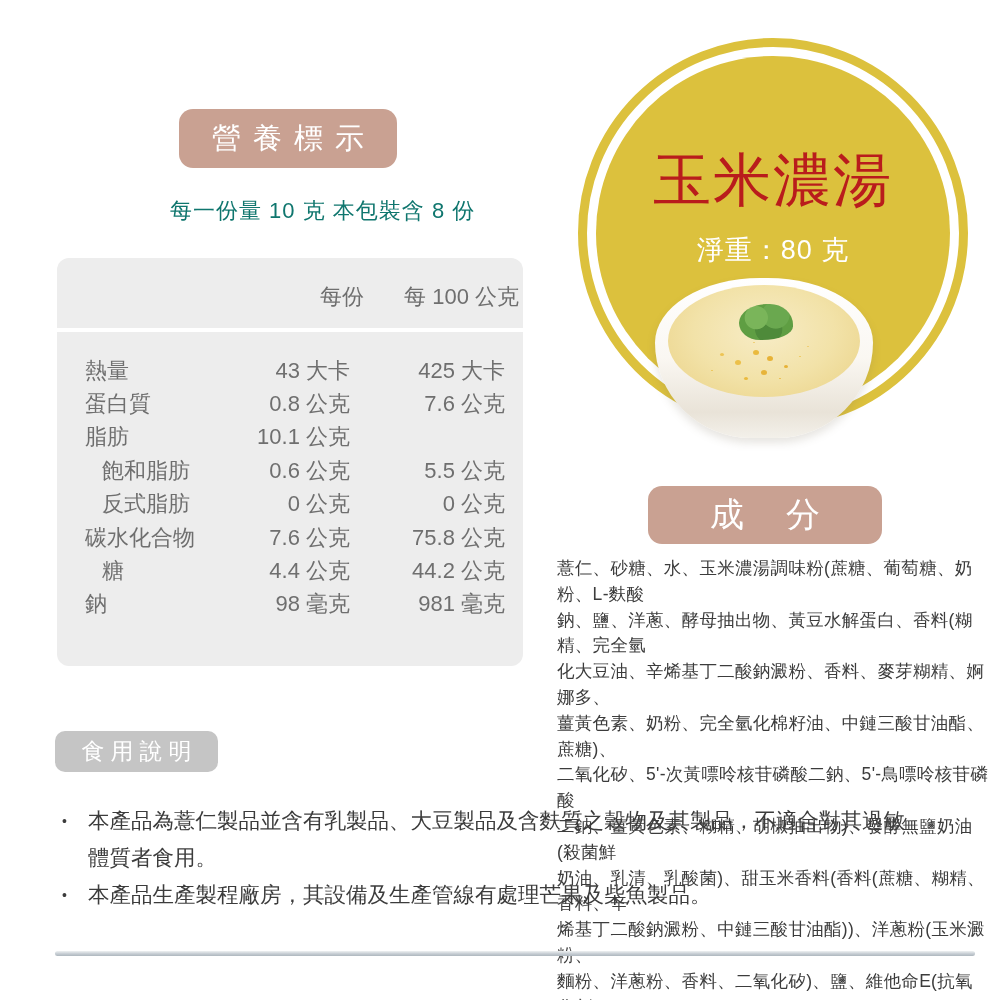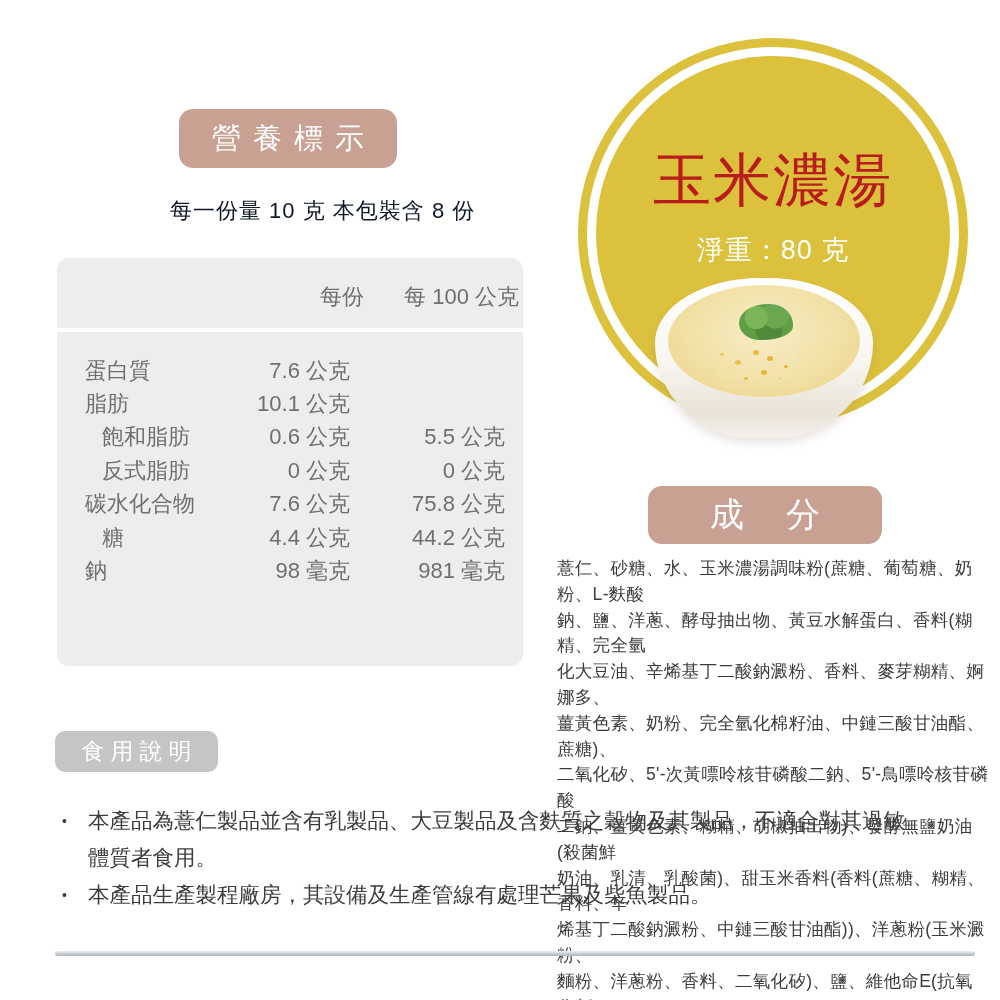--- a/index.html
+++ b/index.html
@@ -14,21 +14,21 @@
     align-items:center; justify-content:center; box-sizing:border-box;
   }
   
   .nutri-pill {
     left:179px; top:109px; width:218px; height:59px;
     background:var(--tan); border-radius:14px;
     font-size:29px; letter-spacing:12px; text-indent:12px;
   }
   .serving-line {
     position:absolute; left:170px; top:196px;
-    font-size:22px; color:#0f172a; letter-spacing:1px;
+    font-size:22px; color:#0f766e; letter-spacing:1px;
   }
   
   .ntable {
     position:absolute; left:57px; top:258px; width:466px; height:408px;
     background:var(--table-bg); border-radius:12px;
     color:var(--table-text); font-size:22px; box-sizing:border-box;
   }
   .ntable-head {
     display:grid; grid-template-columns:1fr 140px 155px;
     padding:24px 4px 16px 28px;
@@ -129,21 +129,27 @@
 
   <div class="ntable">
     <div class="ntable-head">
       <span class="c-label"></span>
       <span class="c-v1">每份</span>
       <span class="c-v2">每 100 公克</span>
     </div>
     <div class="ntable-divider"></div>
     <div class="ntable-body" id="ntable-body">
         <div class="ntable-row">
+          <span class="c-label">熱量</span>
+          <span class="c-v1">43 大卡</span>
+          <span class="c-v2">425 大卡</span>
+        </div>
+        <div class="ntable-row">
           <span class="c-label">蛋白質</span>
+          <span class="c-v1">0.8 公克</span>
           <span class="c-v2">7.6 公克</span>
         </div>
         <div class="ntable-row">
           <span class="c-label">脂肪</span>
           <span class="c-v2">10.1 公克</span>
         </div>
         <div class="ntable-row indent">
           <span class="c-label">飽和脂肪</span>
           <span class="c-v1">0.6 公克</span>
           <span class="c-v2">5.5 公克</span>

